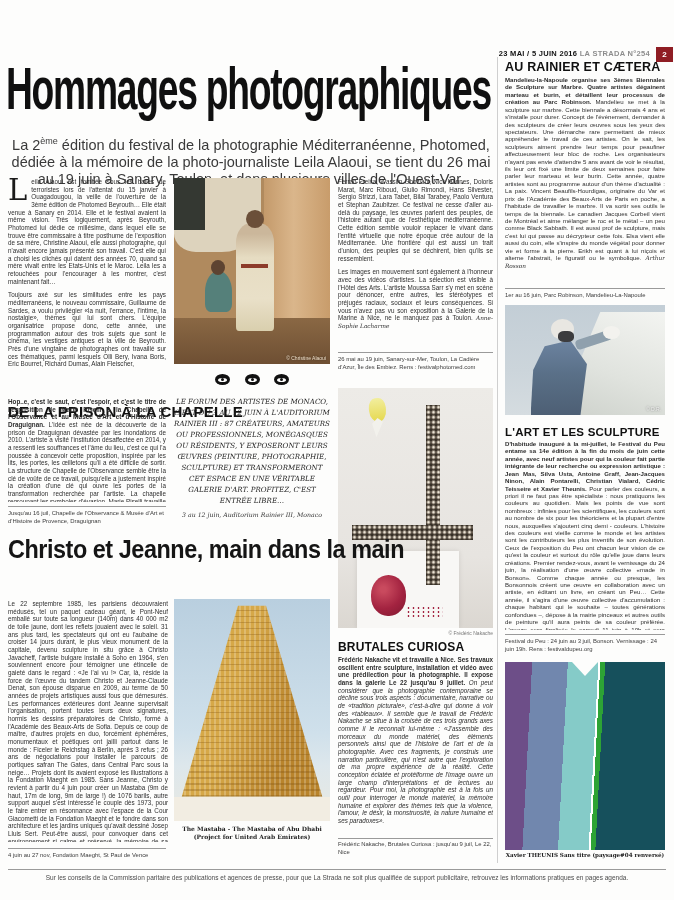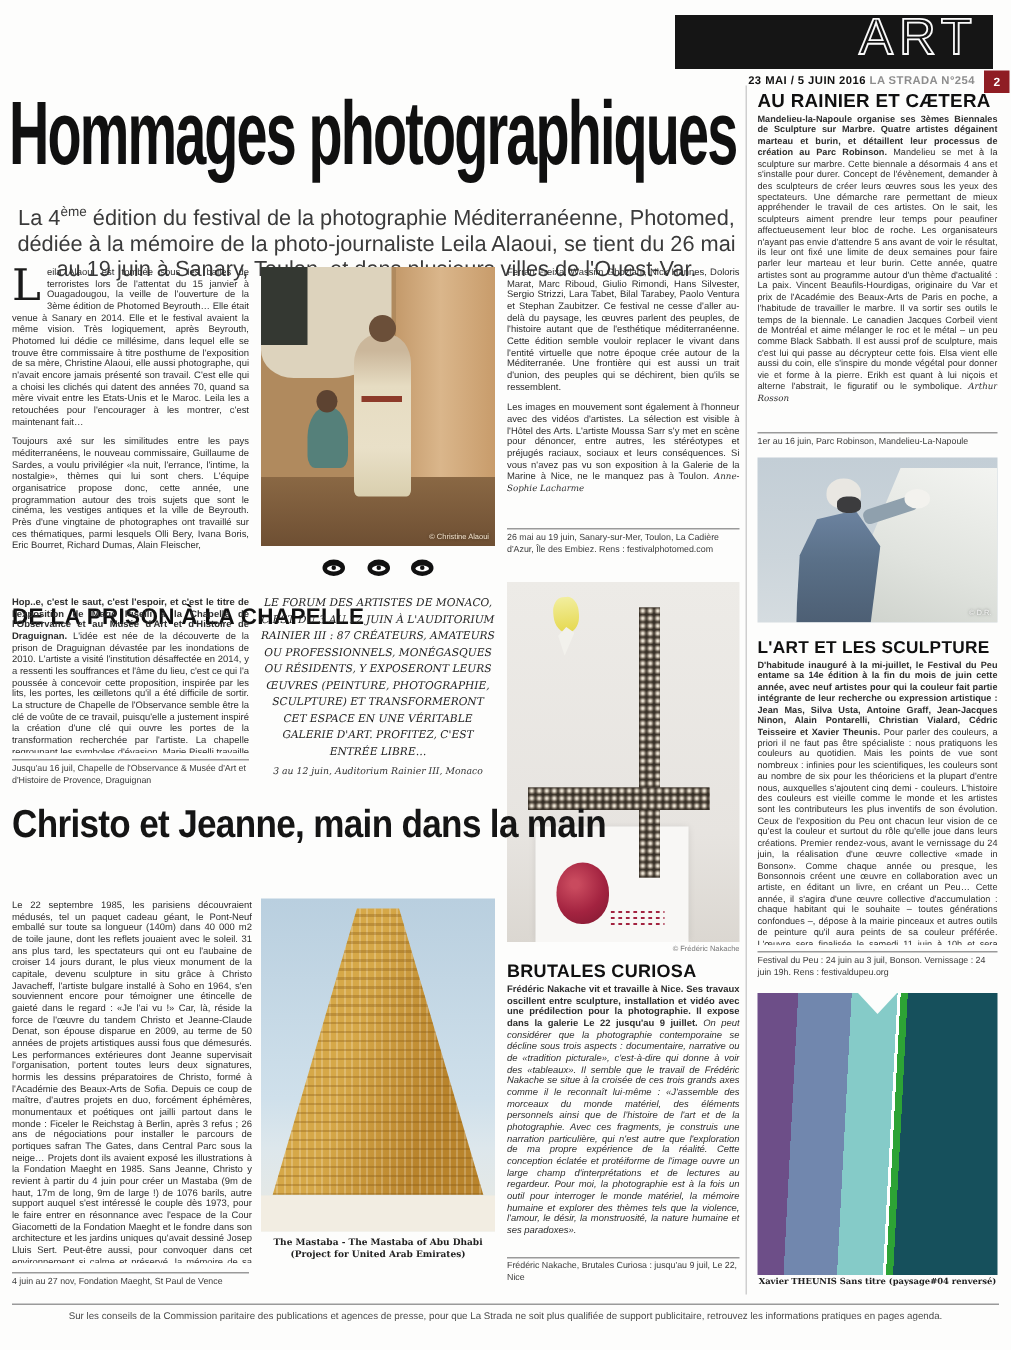--- a/index.html
+++ b/index.html
@@ -124,33 +124,30 @@
   .footer-txt{left:8px;top:874px;width:658px;text-align:center;font-size:6.5px;color:#4a4a4a;}
   
   .dropcap{float:left;font-family:"DejaVu Serif",serif;font-size:29px;line-height:23px;
            margin:1px 4px 0 0;color:#1a1a1a;}
 </style>
 </head>
 <body>
 
 <div class="page">
 
-  <div class="abs hdr-bar">
-    <div class="hdr-art">ART</div>
-  </div>
   <div class="abs hdr-date">
     <b>23 MAI / 5 JUIN 2016</b>
     <span> </span>
     <span class="issue">LA STRADA N°254</span>
   </div>
   <div class="abs hdr-page">2</div>
 
   <div class="abs headline">Hommages photographiques</div>
   <div class="abs standfirst">
-    <span>La 4</span><sup>ème</sup><span> édition du festival de la photographie Méditerranéenne, Photomed, dédiée à la mémoire de la photo-journaliste Leila Alaoui, se tient du 26 mai au 19 juin à Sanary, Toulon, et dans plusieurs villes de l'Ouest-Var.</span>
+    <span>La 2</span><sup>ème</sup><span> édition du festival de la photographie Méditerranéenne, Photomed, dédiée à la mémoire de la photo-journaliste Leila Alaoui, se tient du 26 mai au 19 juin à Sanary, Toulon, et dans plusieurs villes de l'Ouest-Var.</span>
   </div>
 
   <div class="abs vdiv"></div>
 
   <div class="abs body-txt" style="left:8px;top:178px;width:158px;height:204px;">
     <p><span class="dropcap">L</span><span>eila Alaoui est tombée sous les balles de terroristes lors de l'attentat du 15 janvier à Ouagadougou, la veille de l'ouverture de la 3ème édition de Photomed Beyrouth… Elle était venue à Sanary en 2014. Elle et le festival avaient la même vision. Très logiquement, après Beyrouth, Photomed lui dédie ce millésime, dans lequel elle se trouve être commissaire à titre posthume de l'exposition de sa mère, Christine Alaoui, elle aussi photographe, qui n'avait encore jamais présenté son travail. C'est elle qui a choisi les clichés qui datent des années 70, quand sa mère vivait entre les Etats-Unis et le Maroc. Leila les a retouchées pour l'encourager à les montrer, c'est maintenant fait…</span></p>
     <p><span>Toujours axé sur les similitudes entre les pays méditerranéens, le nouveau commissaire, Guillaume de Sardes, a voulu privilégier «la nuit, l'errance, l'intime, la nostalgie», thèmes qui lui sont chers. L'équipe organisatrice propose donc, cette année, une programmation autour des trois sujets que sont le cinéma, les vestiges antiques et la ville de Beyrouth. Près d'une vingtaine de photographes ont travaillé sur ces thématiques, parmi lesquels Olli Bery, Ivana Boris, Eric Bourret, Richard Dumas, Alain Fleischer,</span></p>
   </div>
 
   <div class="abs sec-head" style="left:8px;top:403px;font-size:15px;">DE LA PRISON À LA CHAPELLE</div>

